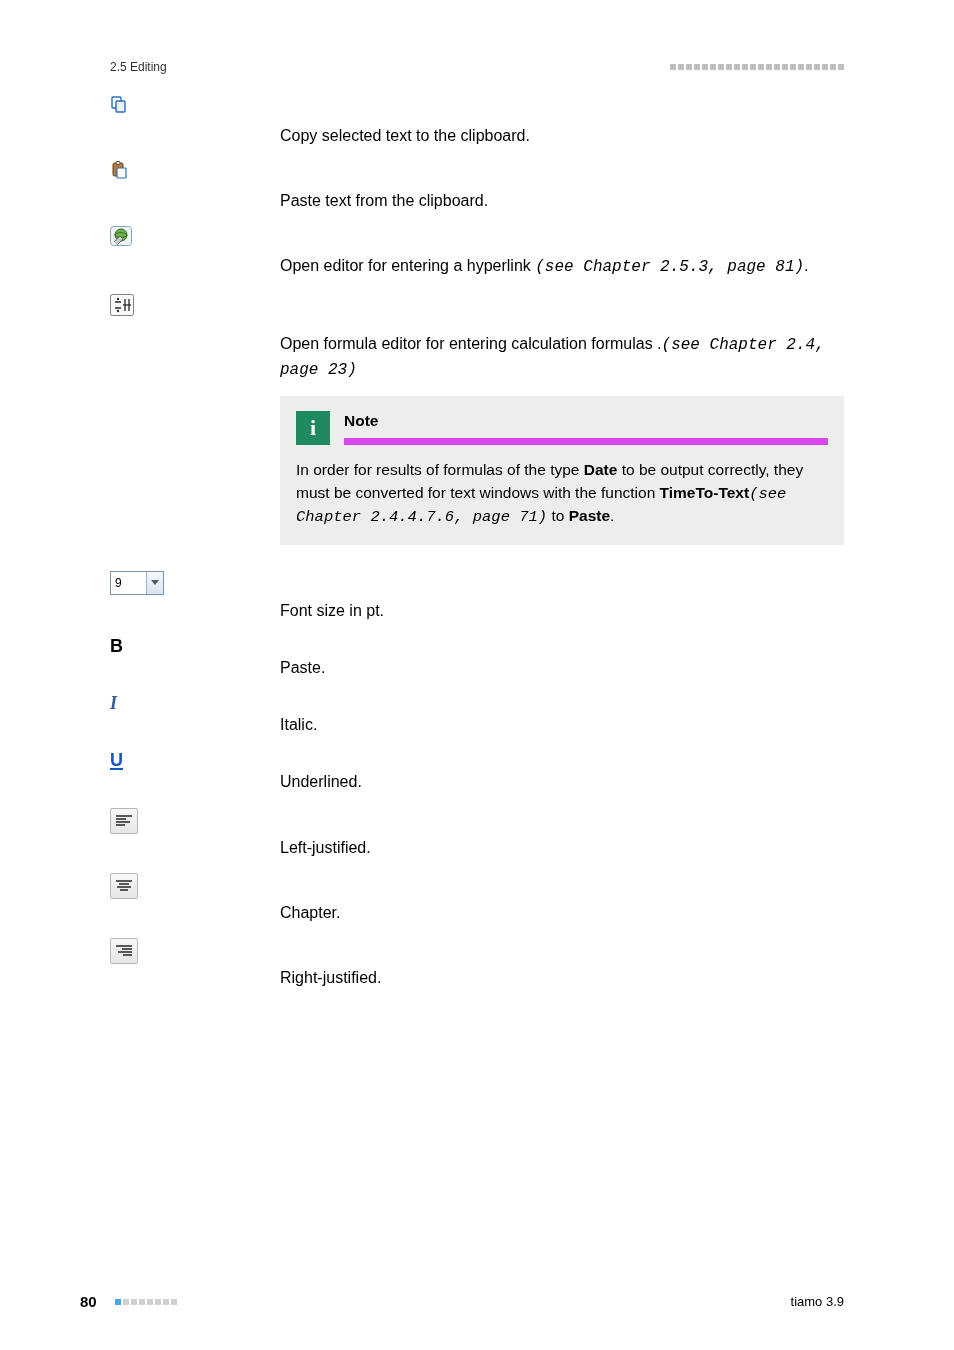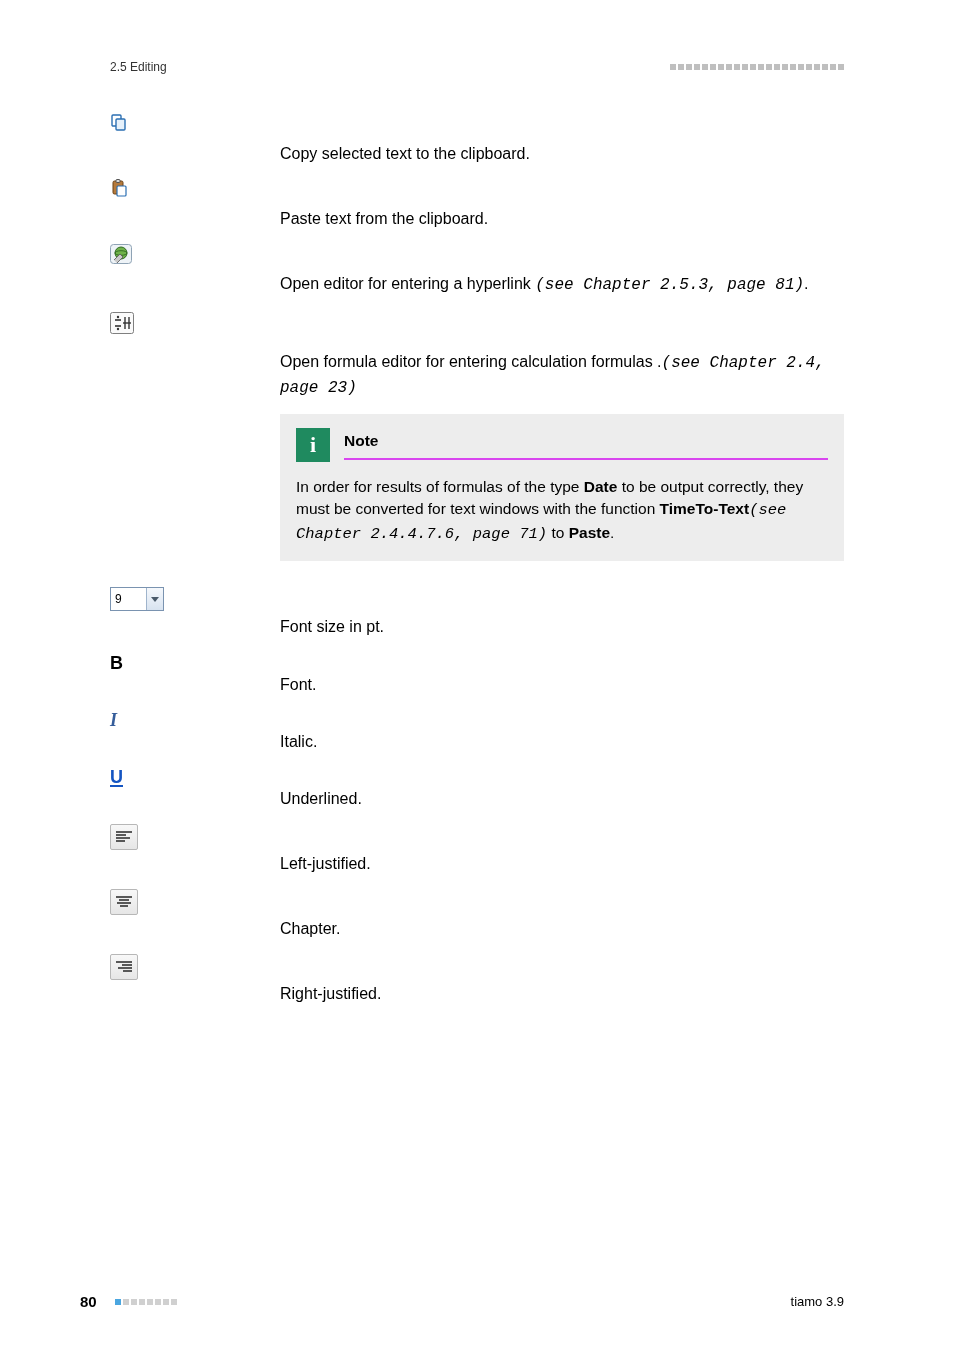--- a/index.html
+++ b/index.html
@@ -16,21 +16,21 @@
     position: relative;
     box-sizing: border-box;
     padding: 60px 110px 40px 110px;
   }
   .header-row {
     display: flex;
     justify-content: space-between;
     align-items: center;
     font-size: 12px;
     color: #333;
-    margin-bottom: 38px;
+    margin-bottom: 20px;
   }
   .header-squares {
     display: flex;
     gap: 2px;
   }
   .header-squares span {
     width: 6px;
     height: 6px;
     background: #bfbfbf;
     display: inline-block;
@@ -77,21 +77,21 @@
     color: #fff;
     display: flex;
     align-items: center;
     justify-content: center;
     font-family: Georgia, serif;
     font-weight: bold;
     font-size: 22px;
   }
   .note-title-wrap {
     flex: 1;
-    border-bottom: 2px solid #d946ef;
+    border-bottom: 7px solid #d946ef;
     padding-bottom: 6px;
     font-weight: bold;
   }
   .ref { font-style: italic; font-family: Liberation Mono, monospace; }
   .bold { font-weight: bold; }
 
   
   .size-select {
     width: 52px;
     height: 22px;
@@ -319,21 +319,21 @@
       </div>
     </div>
     <div class="text-col">Font size in pt.</div>
   </div>
 
 
   <div class="content-row">
     <div class="icon-col">
       <span class="glyph-b">B</span>
     </div>
-    <div class="text-col" style="padding-top:22px;">Font.</div>
+    <div class="text-col" style="padding-top:22px;">Paste.</div>
   </div>
 
   <div class="content-row">
     <div class="icon-col">
       <span class="glyph-i">I</span>
     </div>
     <div class="text-col" style="padding-top:22px;">Italic.</div>
   </div>
 
   <div class="content-row">

